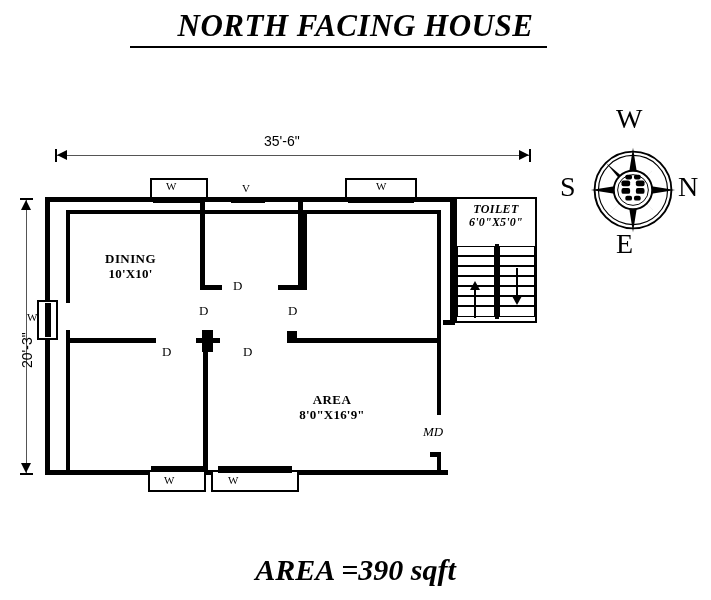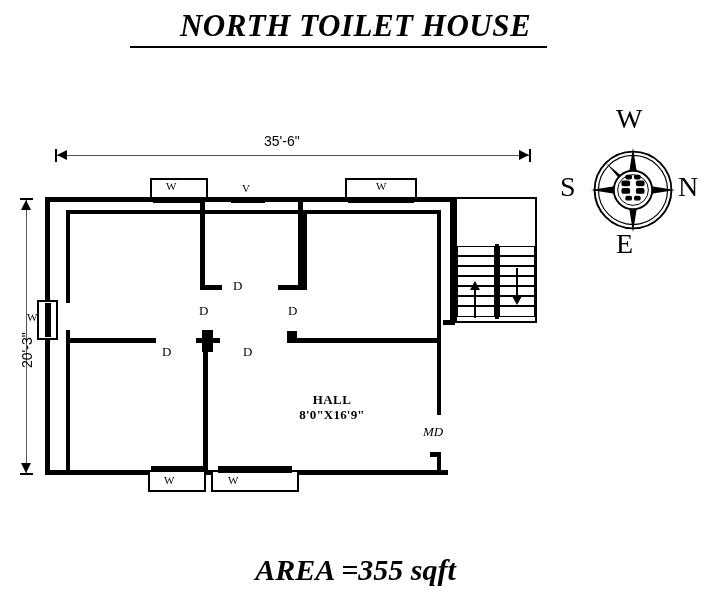--- a/index.html
+++ b/index.html
@@ -91,21 +91,21 @@
     font-family:"Liberation Serif", serif;
     font-size:28px;line-height:1;
   }
   svg{display:block;}
 </style>
 </head>
 <body>
 
 <div id="plan-root">
 
-  <div class="title">NORTH TOILET HOUSE</div>
+  <div class="title">NORTH FACING HOUSE</div>
   <div class="title-rule"></div>
 
   <div>
     <div class="dim-line" style="left:57px;top:155px;width:472px;"></div>
 
     <div class="dim-tick" style="left:55px;top:149px;width:2px;height:13px;"></div>
     <div class="arrowhead" style="left:57px;top:150px;border-top:5px solid transparent;border-bottom:5px solid transparent;border-right:10px solid #000;"></div>
 
     <div class="dim-tick" style="left:529px;top:149px;width:2px;height:13px;"></div>
     <div class="arrowhead" style="left:519px;top:150px;border-top:5px solid transparent;border-bottom:5px solid transparent;border-left:10px solid #000;"></div>
@@ -216,27 +216,35 @@
     <div class="outline" style="left:148px;top:470px;width:58px;height:22px;"></div>
     <div class="sash" style="left:151px;top:466px;width:52px;height:6px;"></div>
     <div class="ann small" style="left:164px;top:474px;">W</div>
   </div>
   <div>
     <div class="outline" style="left:211px;top:470px;width:88px;height:22px;"></div>
     <div class="sash" style="left:218px;top:466px;width:74px;height:7px;"></div>
     <div class="ann small" style="left:228px;top:474px;">W</div>
   </div>
 
-
-
-
+  <div class="room" style="left:73px;top:252px;width:115px;">
+    <span class="rname">DINING</span>
+    <span class="rdim">10'X10'</span>
+  </div>
+
+
+
+  <div class="room italic" style="left:455px;top:203px;width:82px;">
+    <span class="rname" style="font-size:12px;">TOILET</span>
+    <span class="rdim" style="font-size:12px;">6'0"X5'0"</span>
+  </div>
 
 
   <div class="room" style="left:268px;top:393px;width:128px;">
-    <span class="rname">HALL</span>
+    <span class="rname">AREA</span>
     <span class="rdim">8'0"X16'9"</span>
   </div>
 
   <div class="ann" style="left:233px;top:278px;">D</div>
   <div class="ann" style="left:199px;top:303px;">D</div>
   <div class="ann" style="left:288px;top:303px;">D</div>
   <div class="ann" style="left:162px;top:344px;">D</div>
   <div class="ann" style="left:243px;top:344px;">D</div>
   <div class="ann" style="left:423px;top:424px;font-style:italic;">MD</div>
 
@@ -268,15 +276,15 @@
         <rect x="38" y="48" width="9" height="6" rx="2"></rect>
         <rect x="53" y="48" width="9" height="6" rx="2"></rect>
         <rect x="42" y="56" width="7" height="5" rx="2"></rect>
         <rect x="51" y="56" width="7" height="5" rx="2"></rect>
         <rect x="42" y="34" width="7" height="5" rx="2"></rect>
         <rect x="51" y="34" width="7" height="5" rx="2"></rect>
       </g>
     </svg>
   </div>
 
-  <div class="area-label">AREA =355 sqft</div>
+  <div class="area-label">AREA =390 sqft</div>
 
 </div>
 
 </body></html>

